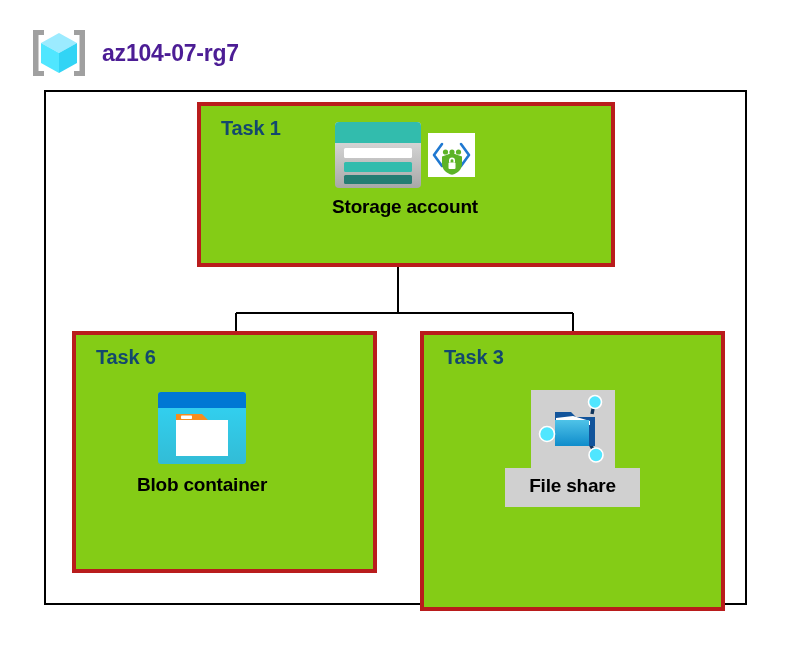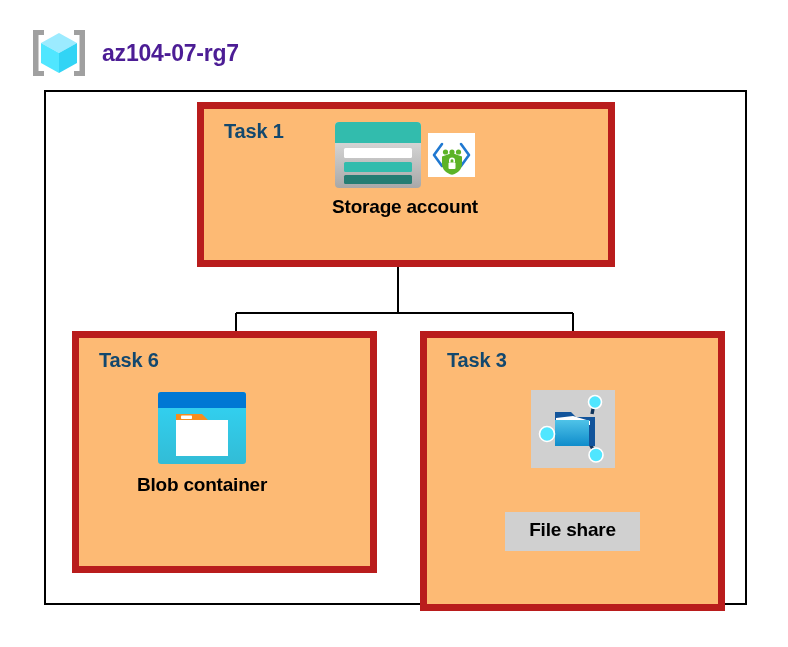--- a/index.html
+++ b/index.html
@@ -47,22 +47,22 @@
     width: 703px;
     height: 515px;
     border: 2px solid #000000;
     background: #ffffff;
     box-sizing: border-box;
   }
 
   
   .task-box {
     position: absolute;
-    background: #fdba74;
-    border: 7px solid #b91c1c;
+    background: #84cc16;
+    border: 4px solid #b91c1c;
     box-sizing: border-box;
   }
   #task-1-box { left: 197px; top: 102px; width: 418px; height: 165px; }
   #task-2-box { left: 72px;  top: 331px; width: 305px; height: 242px; }
   #task-3-box { left: 420px; top: 331px; width: 305px; height: 280px; }
 
   .task-label {
     position: absolute;
     left: 20px;
     top: 11px;
@@ -109,21 +109,20 @@
     top: 392px;
     width: 260px;
   }
   #blob-container-icon { width: 88px; height: 72px; display: block; margin-bottom: 10px; }
 
   
   #node-file-share {
     left: 420px;
     top: 390px;
     width: 305px;
-    gap: 44px;
   }
   #file-share-icon-wrap {
     background: #D0D0D0;
     width: 84px;
     height: 78px;
     display: flex;
     align-items: center;
     justify-content: center;
   }
   #file-share-icon { width: 72px; height: 70px; display: block; }

